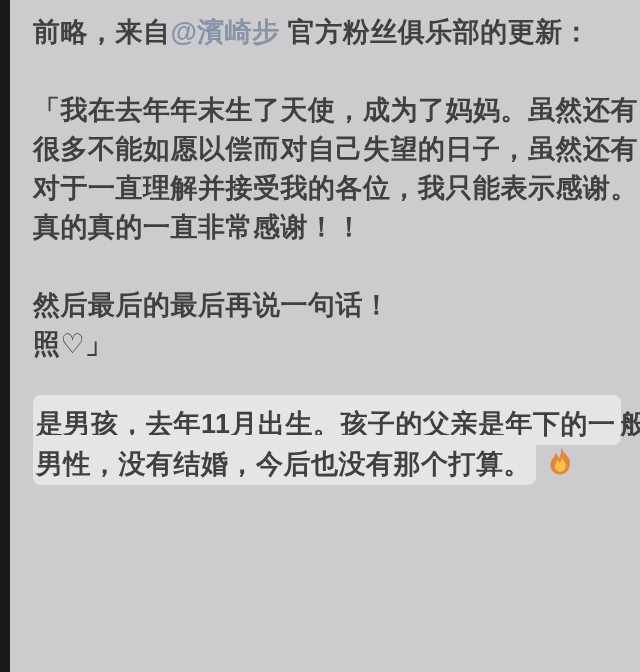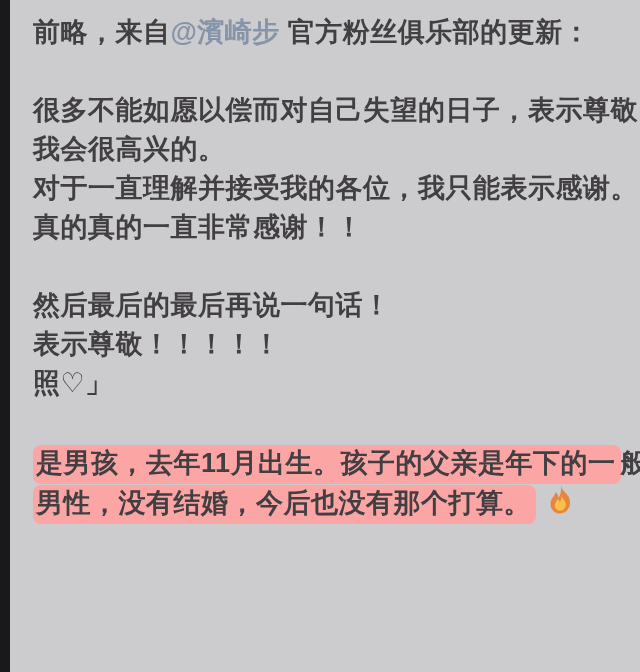--- a/index.html
+++ b/index.html
@@ -32,23 +32,23 @@
     overflow: visible;
   }
   .mention {
     color: #8694aa;
     text-decoration: none;
     cursor: pointer;
   }
   .hl-block { margin-top: 40px; }
   .hl-line { min-height: 40px; line-height: 40px; white-space: nowrap; }
   .hl {
-    background: #fca5a5;
+    background: #e5e5e5;
     border-radius: 8px;
-    padding: 3px 5px 6px 3px;
+    padding: 14px 5px 6px 3px;
   }
   .fire {
     display: inline-block;
     width: 30px; height: 32px;
     vertical-align: -4px;
     margin-left: 10px;
   }
 </style>
 </head>
 <body>
@@ -56,27 +56,26 @@
 <div class="left-bar"></div>
 
 <div class="content">
 
   <div class="line">
     <span>前略，来自</span><span class="mention">@濱崎步</span><span> 官方粉丝俱乐部的更新：</span>
   </div>
 
   <div class="line"></div>
 
-  <div class="line">很多不能如愿以偿而对自己失望的日子，表示尊敬</div>
-  <div class="line">我会很高兴的。</div>
+  <div class="line">「我在去年年末生了天使，成为了妈妈。虽然还有</div>
+  <div class="line">很多不能如愿以偿而对自己失望的日子，虽然还有</div>
   <div class="line">对于一直理解并接受我的各位，我只能表示感谢。</div>
   <div class="line">真的真的一直非常感谢！！</div>
   <div class="line"></div>
   <div class="line">然后最后的最后再说一句话！</div>
-  <div class="line">表示尊敬！！！！！</div>
   <div class="line">照♡」</div>
 
   <div class="hl-block">
     <div class="hl-line">
       <span class="hl">是男孩，去年11月出生。孩子的父亲是年下的一</span><span>般</span>
     </div>
     <div class="hl-line">
       <span class="hl">男性，没有结婚，今后也没有那个打算。</span><span class="fire"><svg viewBox="0 0 24 26" width="30" height="32">
           <path d="M12 1 C13 6 17 7.5 18.5 11 C20 14.5 19.5 19 16.5 21.8 C13.5 24.6 8.5 24.8 5.8 22 C3.1 19.2 2.8 14.8 4.8 11.6 C5.9 9.9 7.3 8.6 7.6 6.4 C9.2 8 9.9 9.4 10 11.2 C11.8 9.1 12.4 5.5 12 1 Z" fill="#e8853b"></path>
           <path d="M12.2 10 C13.6 12.4 15.6 13.4 15.9 16.2 C16.2 19 14.2 21.6 11.5 21.7 C8.8 21.8 6.8 19.7 7 17 C7.2 14.8 8.8 13.9 9.3 12 C10.3 13 10.8 13.8 11 15 C11.9 13.6 12.3 12.1 12.2 10 Z" fill="#f6c148"></path>

